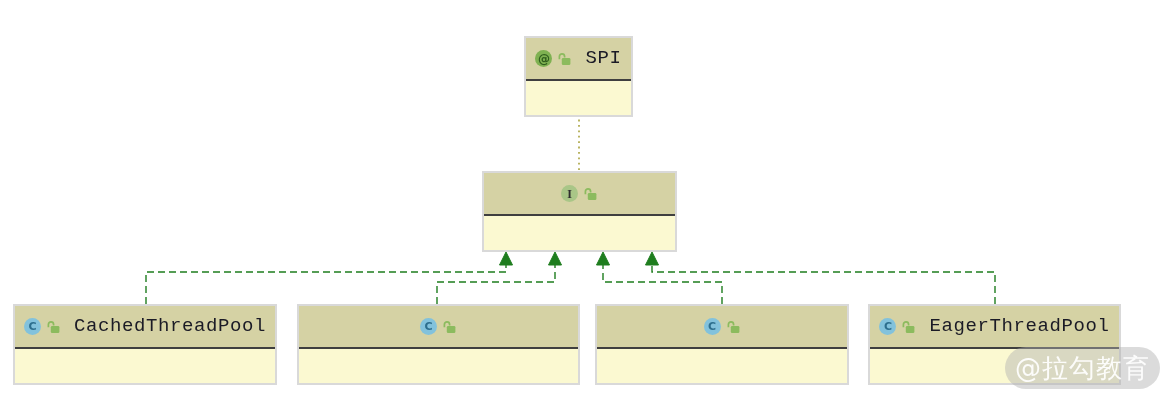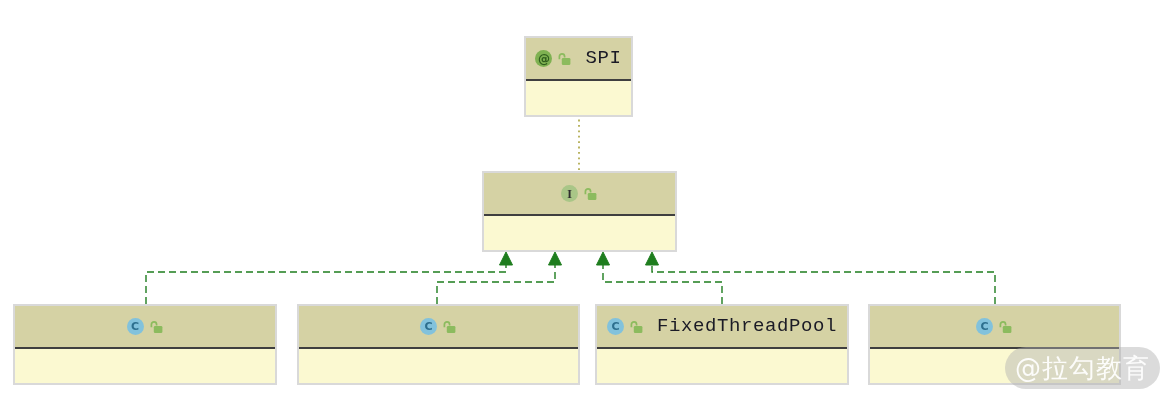--- a/index.html
+++ b/index.html
@@ -90,20 +90,21 @@
   </div>
     <div class="node" style="left: 13px; top: 304px; width: 264px; height: 81px;">
     <div class="node-header">
       <span class="kind-badge kind-class">C</span>
       <span class="lock-wrap">
         <svg width="16" height="16" viewBox="0 0 16 16" xmlns="http://www.w3.org/2000/svg">
           <path class="lock-shackle" d="M3.4 8.2 V5.4 A2.6 2.6 0 0 1 8.6 5.4 V6.4"></path>
           <rect class="lock-body" x="5.8" y="6.9" width="8.6" height="7.2" rx="1.3"></rect>
         </svg>
       </span>
+      <span class="node-label">CachedThreadPool</span>
     </div>
     <div class="node-body"></div>
   </div>
     <div class="node" style="left: 297px; top: 304px; width: 283px; height: 81px;">
     <div class="node-header">
       <span class="kind-badge kind-class">C</span>
       <span class="lock-wrap">
         <svg width="16" height="16" viewBox="0 0 16 16" xmlns="http://www.w3.org/2000/svg">
           <path class="lock-shackle" d="M3.4 8.2 V5.4 A2.6 2.6 0 0 1 8.6 5.4 V6.4"></path>
           <rect class="lock-body" x="5.8" y="6.9" width="8.6" height="7.2" rx="1.3"></rect>
@@ -114,29 +115,29 @@
   </div>
     <div class="node" style="left: 595px; top: 304px; width: 254px; height: 81px;">
     <div class="node-header">
       <span class="kind-badge kind-class">C</span>
       <span class="lock-wrap">
         <svg width="16" height="16" viewBox="0 0 16 16" xmlns="http://www.w3.org/2000/svg">
           <path class="lock-shackle" d="M3.4 8.2 V5.4 A2.6 2.6 0 0 1 8.6 5.4 V6.4"></path>
           <rect class="lock-body" x="5.8" y="6.9" width="8.6" height="7.2" rx="1.3"></rect>
         </svg>
       </span>
-      <span class="node-label">FixedThreadPool</span>
     </div>
     <div class="node-body"></div>
   </div>
     <div class="node" style="left: 868px; top: 304px; width: 253px; height: 81px;">
     <div class="node-header">
       <span class="kind-badge kind-class">C</span>
       <span class="lock-wrap">
         <svg width="16" height="16" viewBox="0 0 16 16" xmlns="http://www.w3.org/2000/svg">
           <path class="lock-shackle" d="M3.4 8.2 V5.4 A2.6 2.6 0 0 1 8.6 5.4 V6.4"></path>
           <rect class="lock-body" x="5.8" y="6.9" width="8.6" height="7.2" rx="1.3"></rect>
         </svg>
       </span>
+      <span class="node-label">EagerThreadPool</span>
     </div>
     <div class="node-body"></div>
   </div>
   </div>
 
 </body></html>

